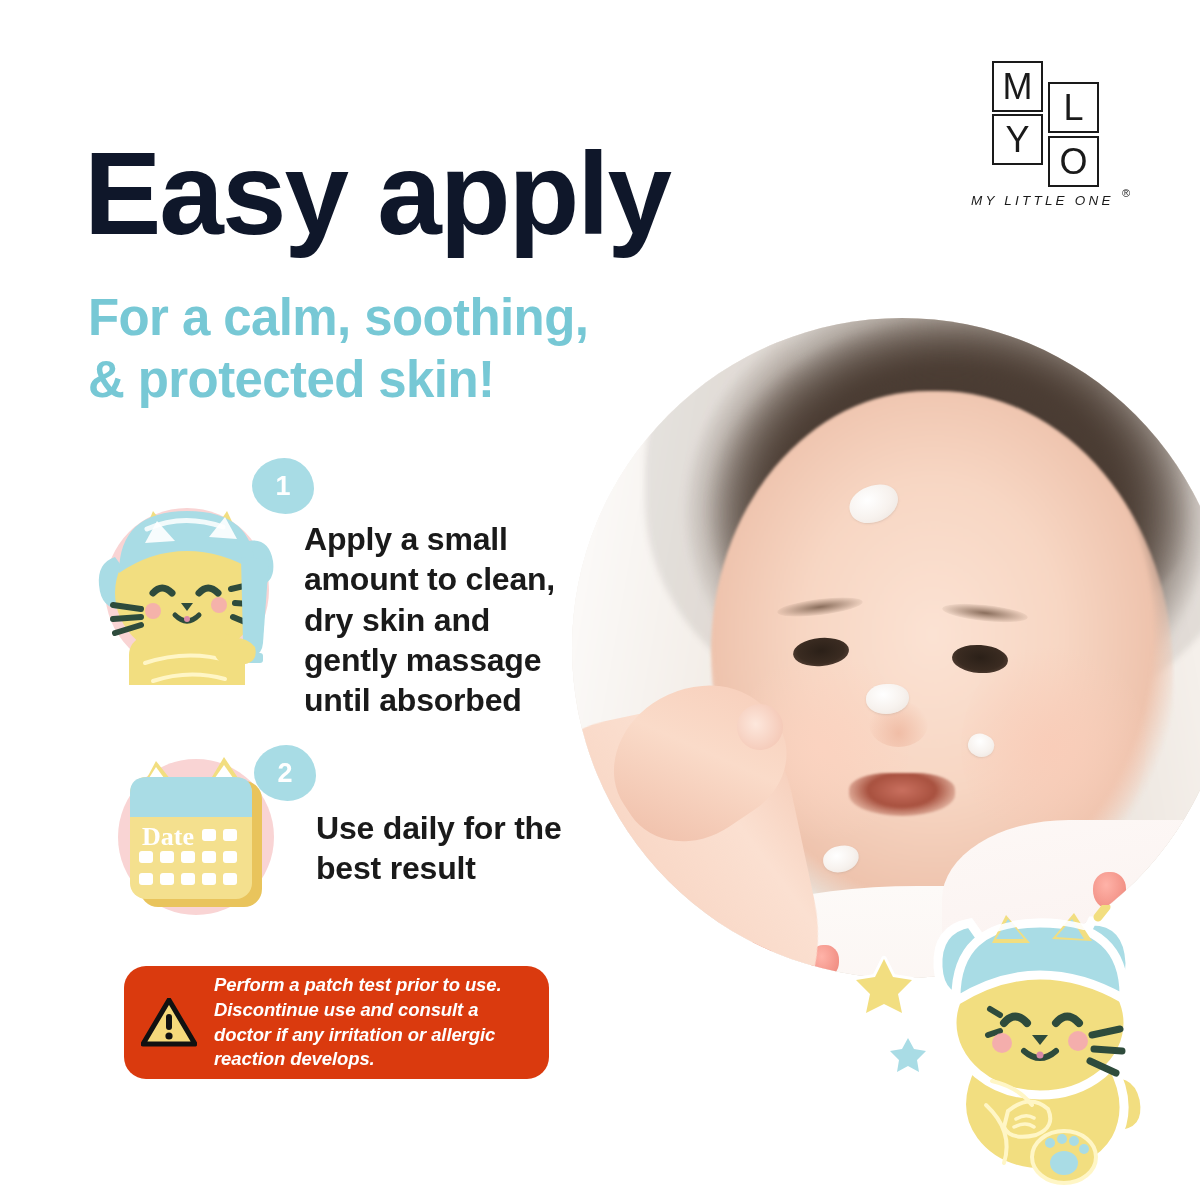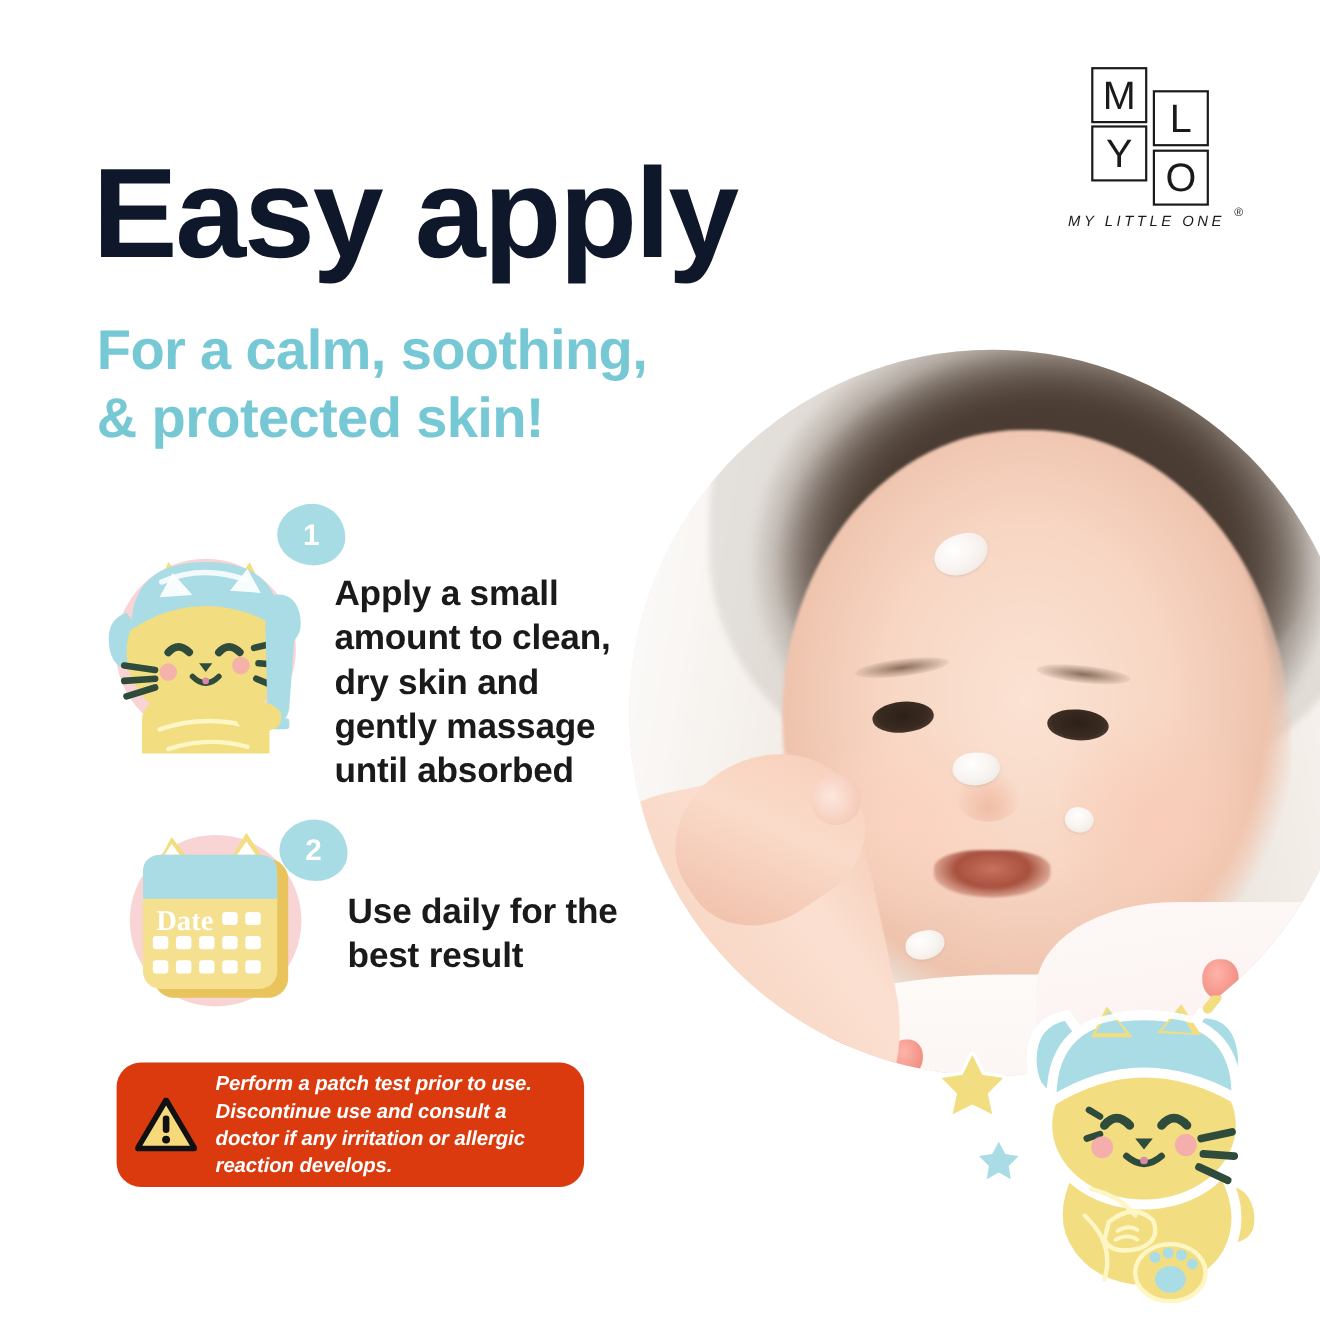--- a/index.html
+++ b/index.html
@@ -244,21 +244,21 @@
     width: 62px; height: 56px;
     background: #A8DCE5;
     border-radius: 52% 48% 46% 54% / 50% 55% 45% 50%;
     display: flex; align-items: center; justify-content: center;
     color: #ffffff; font-size: 27px; font-weight: bold;
   }
 
   
   .warning {
     position: absolute;
-    left: 106px; top: 966px;
+    left: 124px; top: 966px;
     width: 425px; height: 113px;
     background: #DA3A0E;
     border-radius: 22px;
     display: flex; align-items: center;
   }
   .warn-icon { width: 90px; flex: 0 0 90px; display:flex; align-items:center; justify-content:center; }
   .warn-text {
     color: #ffffff;
     font-size: 18.5px;
     font-style: italic;

